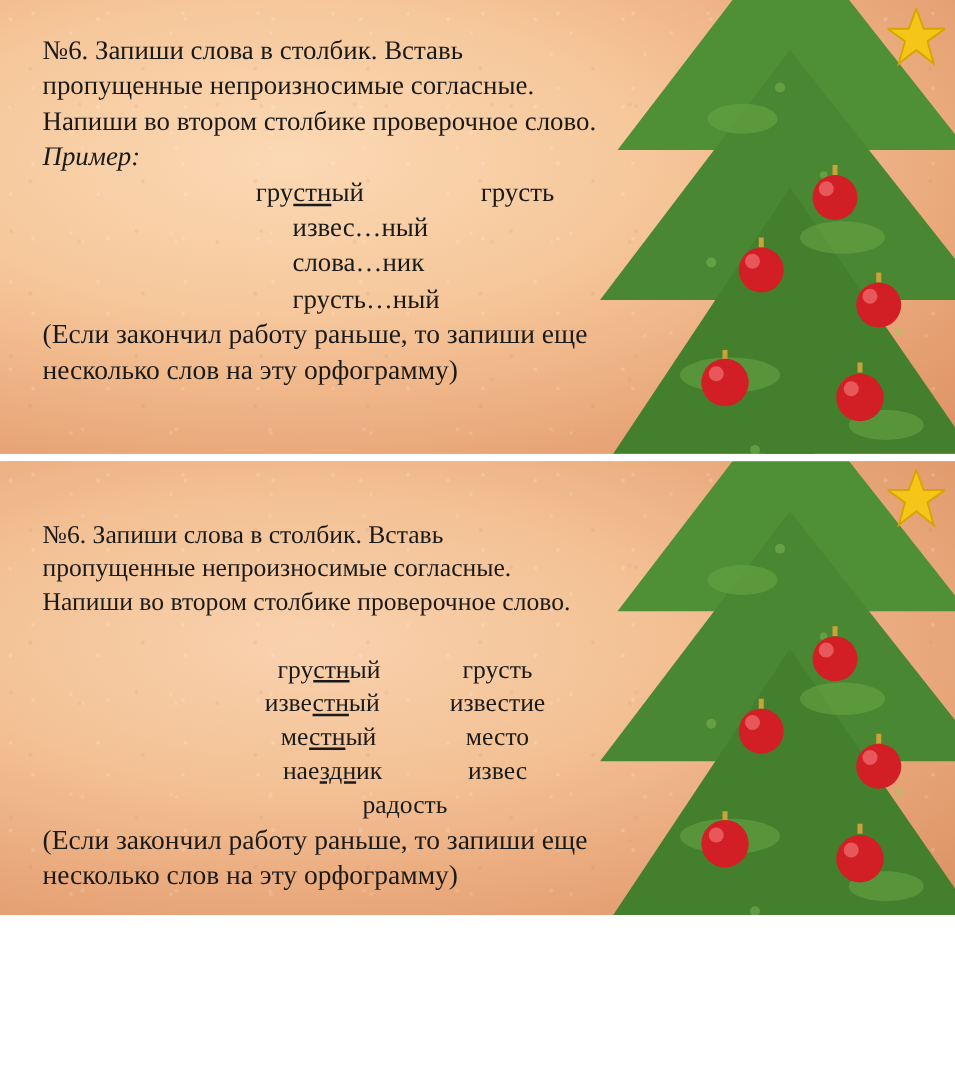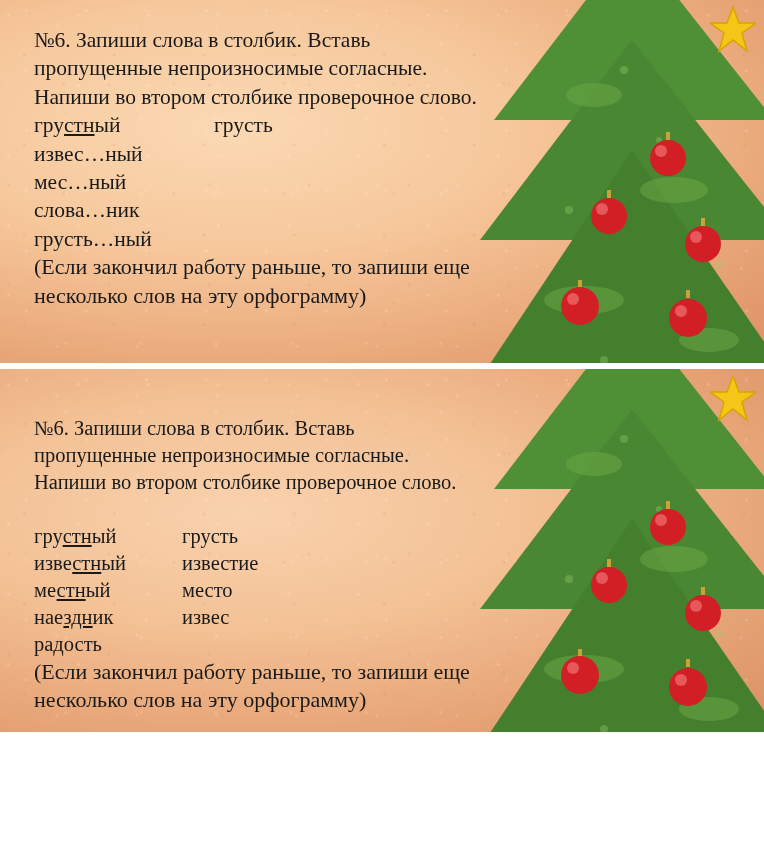--- a/index.html
+++ b/index.html
@@ -77,21 +77,21 @@
   }
   .content.second {
     top: 46px;
     font-size: 20.5px;
   }
   .content .line { white-space: pre; }
   .content .italic { font-style: italic; }
   .u { text-decoration: underline; }
   .spacer { height: 26px; }
   .small-note { font-size: 22px; line-height: 1.3; }
-  .pair { display: flex; }
+  .pair { display: flex; justify-content: center; }
   .pair .w1 { width: 180px; }
   .pair2 .w1 { width: 148px; }
   .star {
     position: absolute;
     right: 8px;
     top: 6px;
   }
 </style>
 </head>
 <body>
@@ -160,31 +160,28 @@
     <div class="star">
       <svg width="46" height="48" viewBox="0 0 46 48" xmlns="http://www.w3.org/2000/svg">
         <polygon points="23,1 29,17 46,17 32,27 37,45 23,34 9,45 14,27 0,17 17,17" fill="#f5c518" stroke="#d8a400" stroke-width="1.5"></polygon>
       </svg>
     </div>
 
     <div class="content">
       <div class="line">№6. Запиши слова в столбик. Вставь</div>
       <div class="line">пропущенные непроизносимые согласные.</div>
       <div class="line">Напиши во втором столбике проверочное слово.</div>
+      <div class="line italic">Пример:</div>
 
       <div class="pair">
         <div class="w1"><span>гру</span><span class="u">стн</span><span>ый</span></div>
         <div>грусть</div>
       </div>
       <div class="pair">
         <div class="w1">извес…ный</div>
-        <div></div>
-      </div>
-      <div class="pair">
-        <div class="w1">мес…ный</div>
         <div></div>
       </div>
       <div class="pair">
         <div class="w1">слова…ник</div>
         <div></div>
       </div>
       <div class="pair">
         <div class="w1">грусть…ный</div>
         <div></div>
       </div>

